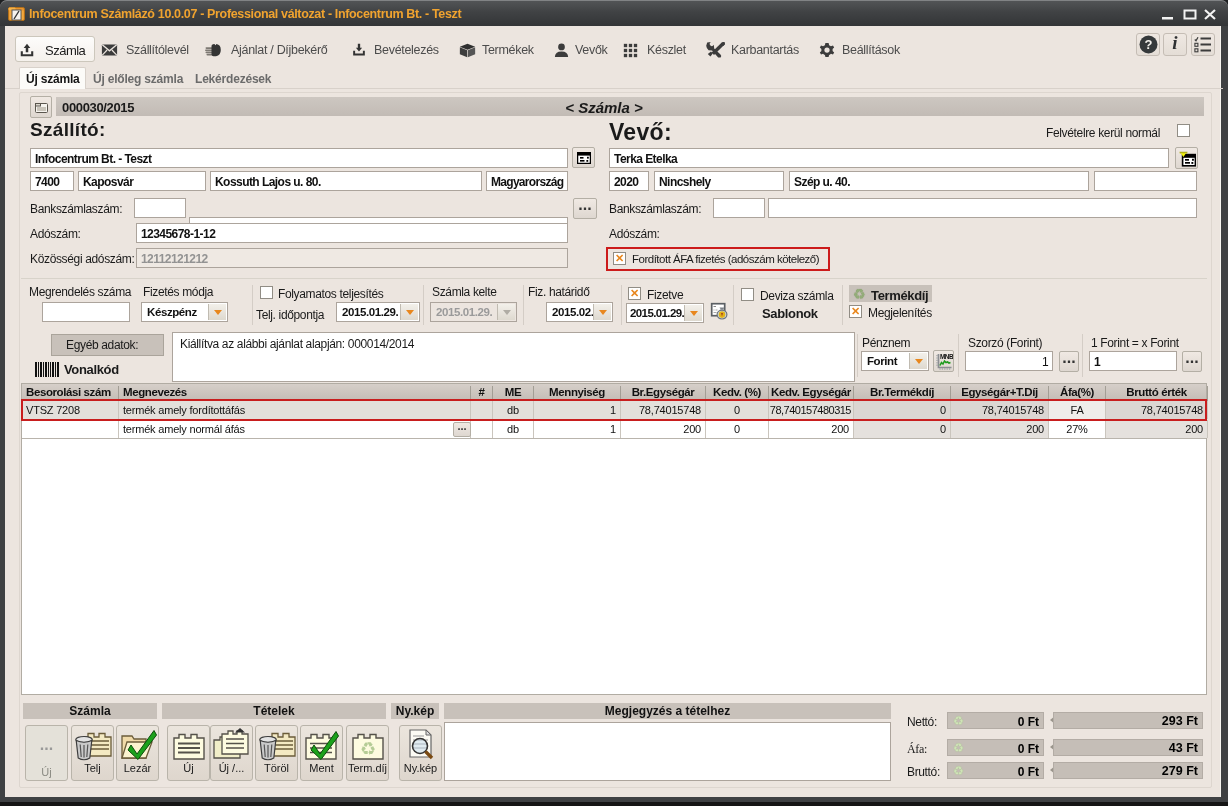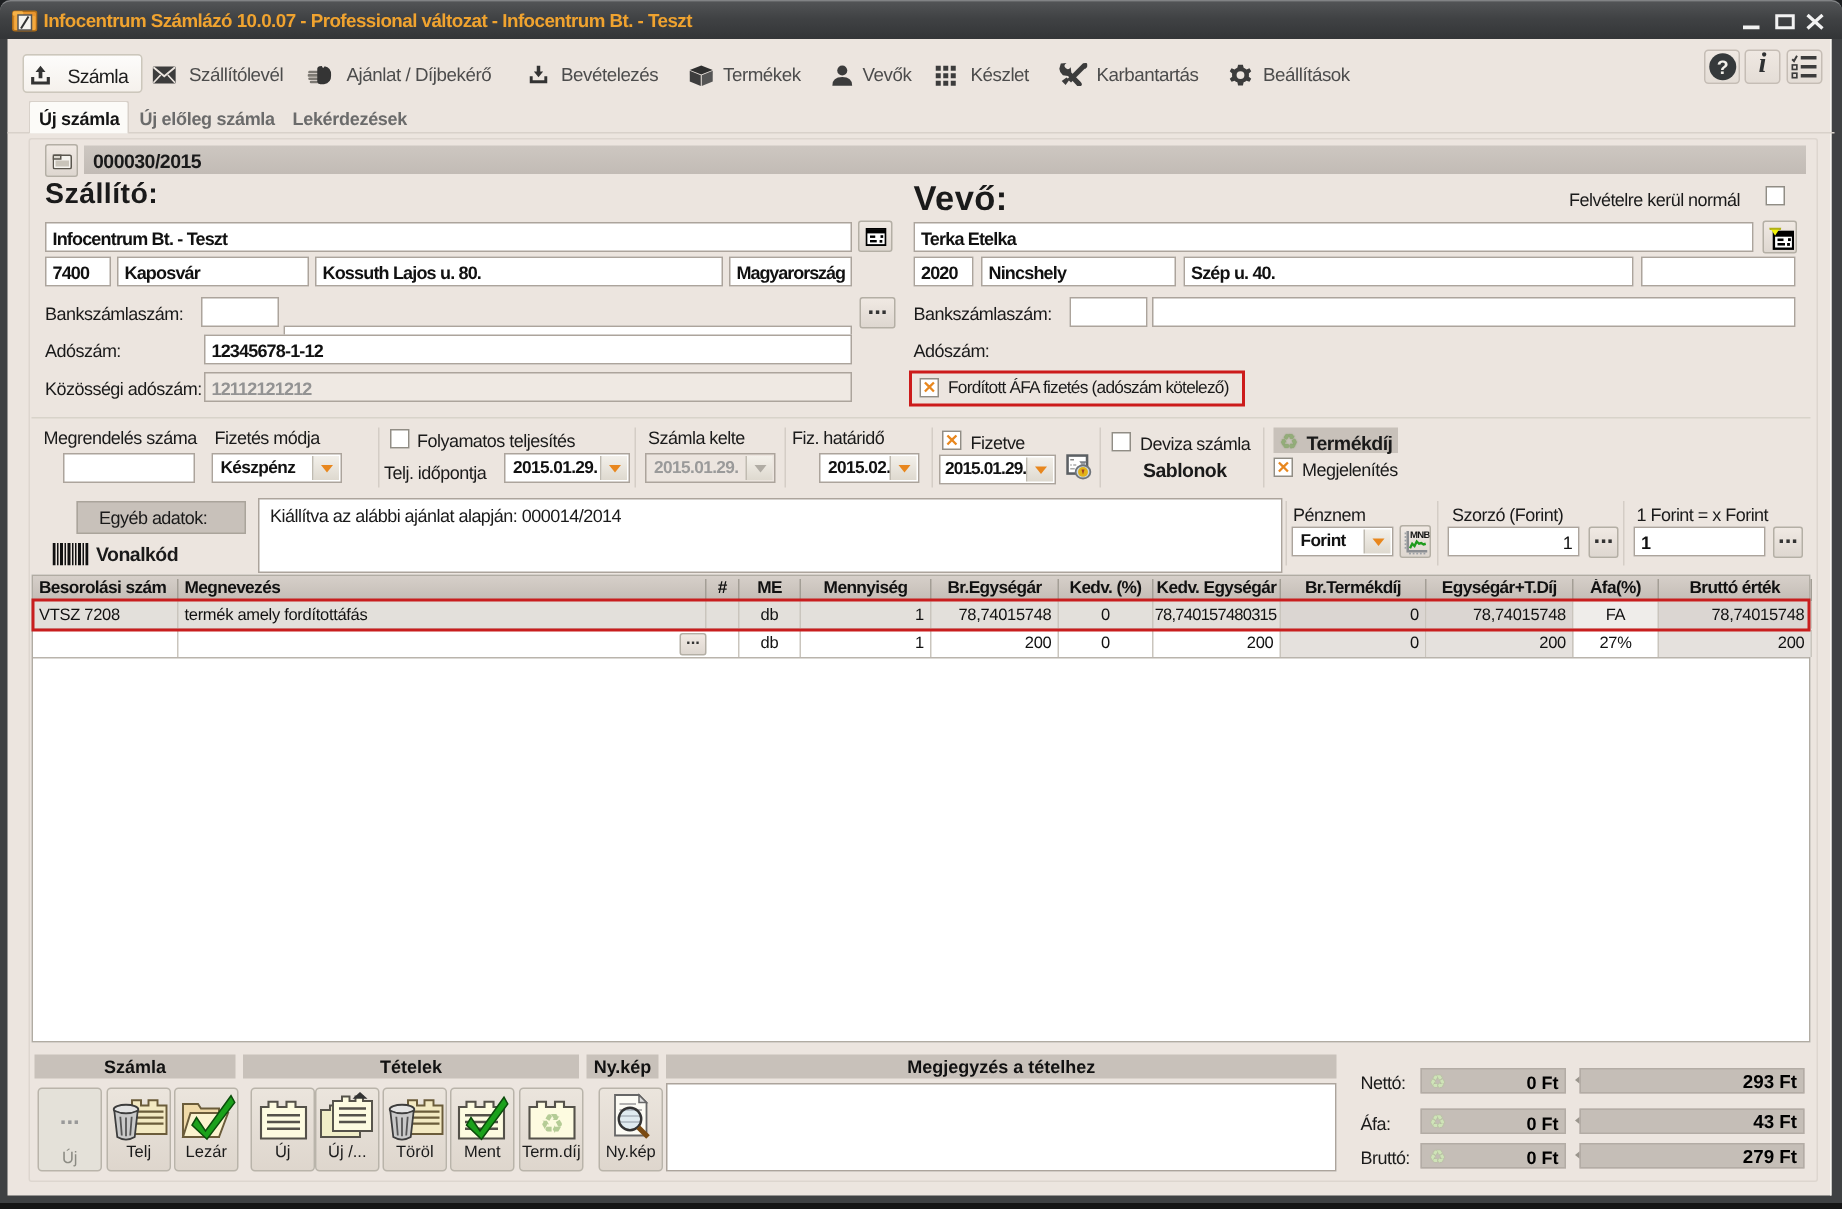--- a/index.html
+++ b/index.html
@@ -187,20 +187,21 @@
 
   <div class="btn" style="left:30px;top:96px;width:22px;height:22px;">
         <svg style="position:absolute;left:4px;top:5px" width="13" height="11" viewBox="0 0 13 11">
           <rect x="0.5" y="1.5" width="12" height="9" rx="1" fill="#f5f3ee" stroke="#5a564e"></rect>
           <rect x="0.5" y="1.5" width="5" height="2.5" fill="#dcd8cf" stroke="#5a564e"></rect>
           <rect x="2" y="5" width="9" height="4" fill="#c9c4ba"></rect>
         </svg>
       </div>
   <div class="graybar" style="left:56px;top:97px;width:1148px;height:19px;background:linear-gradient(#cdc7c1,#c2bbb5);"></div>
   <div class="lbl" style="left:62px;top:100px;font-size:13px;font-weight:bold;">000030/2015</div>
+  <div class="lbl" style="left:30px;top:99px;width:1148px;text-align:center;font-size:15px;font-weight:bold;font-style:italic;letter-spacing:0;">&lt; Számla &gt;</div>
 
   <div class="lbl" style="left:30px;top:119px;font-size:19px;font-weight:bold;letter-spacing:0.3px;">Szállító:</div>
   <div class="in" style="left:30px;top:148px;width:538px;">Infocentrum Bt. - Teszt</div>
   <div class="btn" style="left:572px;top:147px;width:23px;height:21px;">
         <svg style="position:absolute;left:4px;top:4px" width="14" height="12" viewBox="0 0 14 12">
           <rect x="0.6" y="0.6" width="12.8" height="10.8" fill="#fff" stroke="#000" stroke-width="1.3"></rect>
           <rect x="1" y="1" width="12" height="2.6" fill="#000"></rect>
           <rect x="3" y="5" width="3.5" height="1.6" fill="#000"></rect>
           <rect x="3" y="8" width="4.5" height="1.6" fill="#000"></rect>
           <rect x="10" y="4.8" width="1.8" height="1.8" fill="#000"></rect>
@@ -365,20 +366,21 @@
       <div class="td tr" style="left:599px;width:85px;">78,74015748</div>
       <div class="td tc" style="left:684px;width:63px;">0</div>
       <div class="td tr" style="left:747px;width:85px;letter-spacing:-0.5px;padding-right:2px;">78,740157480315</div>
       <div class="td tr gc2" style="left:832px;width:97px;">0</div>
       <div class="td tr gc2" style="left:929px;width:98px;">78,74015748</div>
       <div class="td tc" style="left:1027px;width:57px;background:#efedea;">FA</div>
       <div class="td tr gc2" style="left:1084px;width:102px;">78,74015748</div>
     </div>
     <div class="trow" style="top:36px;background:#fff;">
       <div class="td" style="left:0px;width:97px;padding-left:4px;"></div>
+      <div class="td" style="left:97px;width:352px;padding-left:4px;">termék amely normál áfás</div>
       <div class="td" style="left:449px;width:22px;"></div>
       <div class="td tc" style="left:471px;width:41px;">db</div>
       <div class="td tr" style="left:512px;width:87px;">1</div>
       <div class="td tr" style="left:599px;width:85px;">200</div>
       <div class="td tc" style="left:684px;width:63px;">0</div>
       <div class="td tr" style="left:747px;width:85px;">200</div>
       <div class="td tr gc" style="left:832px;width:97px;">0</div>
       <div class="td tr gc" style="left:929px;width:98px;">200</div>
       <div class="td tc" style="left:1027px;width:57px;">27%</div>
       <div class="td tr gc" style="left:1084px;width:102px;">200</div>
@@ -459,21 +461,21 @@
         <svg width="38" height="34" viewBox="0 0 38 34">
     <path d="M8 2 L24 2 L29 7 L29 29 L8 29 Z" fill="#fcfbf4" stroke="#666" stroke-width="1.2"></path>
     <path d="M24 2 L24 7 L29 7 Z" fill="#ddd" stroke="#666"></path>
     <path d="M11 8 L22 8 M11 12 L26 12 M11 16 L26 16 M11 20 L26 20" stroke="#999" fill="none"></path>
     <circle cx="18" cy="18" r="7.5" fill="rgba(190,215,235,0.45)" stroke="#333" stroke-width="1.6"></circle>
     <path d="M23.5 23.5 L30 30" stroke="#7a4a12" stroke-width="3.4"></path>
         </svg>
         <span>Ny.kép</span>
       </div>
   <div class="lbl" style="left:907px;top:715px;">Nettó:</div>
-  <div class="lbl" style="left:907px;top:742px;">Áfa:</div>
+  <div class="lbl" style="left:907px;top:742px;font-family:Liberation Serif, serif;">Áfa:</div>
   <div class="lbl" style="left:907px;top:765px;">Bruttó:</div>
   <div class="zft" style="top:712px;"></div>
   <div class="zft" style="top:739px;"></div>
   <div class="zft" style="top:762px;"></div>
   <div class="larr" style="top:716px;"></div>
   <div class="larr" style="top:743px;"></div>
   <div class="larr" style="top:766px;"></div>
   <div class="tot" style="top:712px;">293 Ft</div>
   <div class="tot" style="top:739px;">43 Ft</div>
   <div class="tot" style="top:762px;">279 Ft</div>

